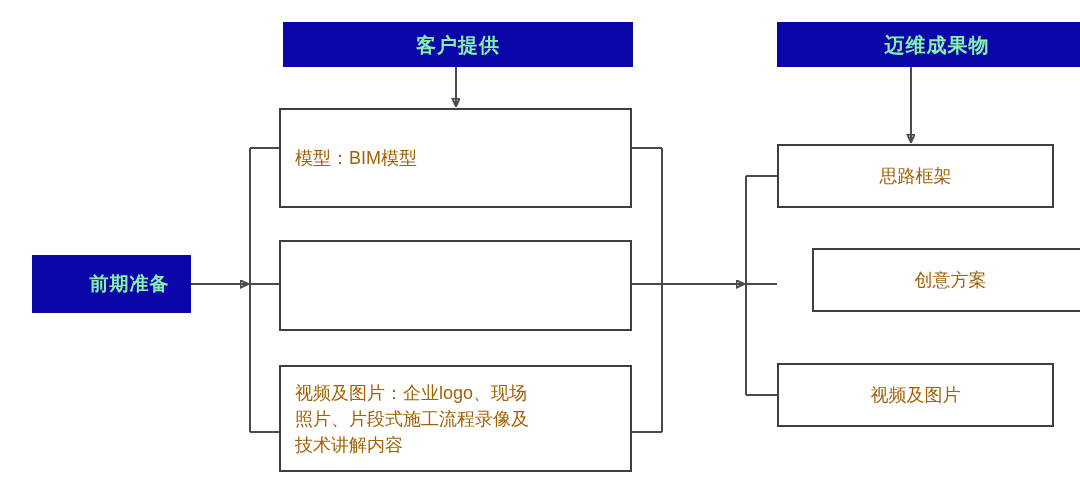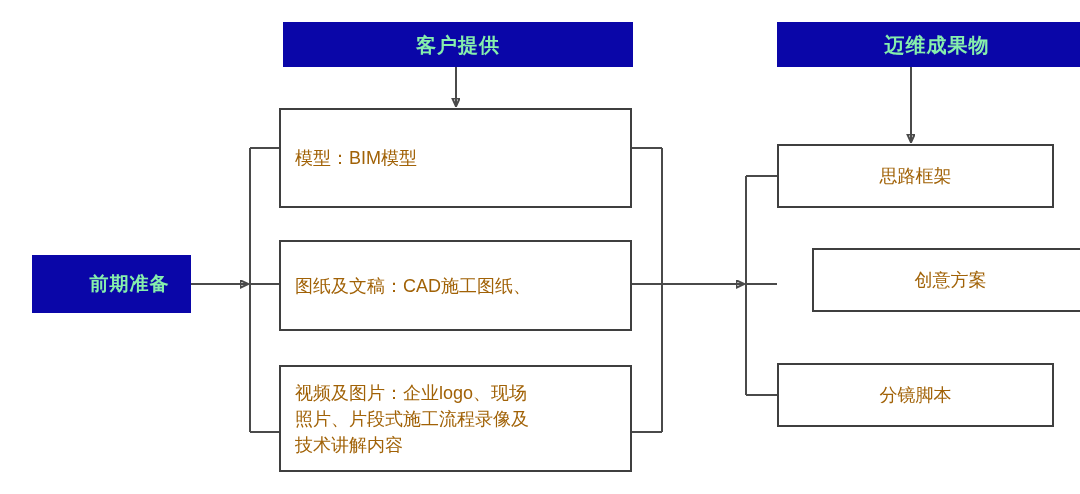--- a/index.html
+++ b/index.html
@@ -103,37 +103,36 @@
   <div class="blue-box" id="box-prep">前期准备</div>
 
   <div class="wbox" id="m1">
     <div class="txt">
       <div>模型：BIM模型</div>
     </div>
   </div>
 
   <div class="wbox" id="m2">
     <div class="txt">
-      <div>图纸及文稿：CAD施工图纸、</div>
     </div>
   </div>
 
   <div class="wbox center" id="r1">
     <div class="txt">思路框架</div>
   </div>
 
   <div class="wbox" id="m3">
     <div class="txt">
       <div>视频及图片：企业logo、现场</div>
       <div>照片、片段式施工流程录像及</div>
       <div>技术讲解内容</div>
     </div>
   </div>
 
   <div class="wbox center" id="r2">
     <div class="txt">创意方案</div>
   </div>
 
   <div class="wbox center" id="r3">
-    <div class="txt">分镜脚本</div>
+    <div class="txt">视频及图片</div>
   </div>
 
 </div>
 
 </body></html>

